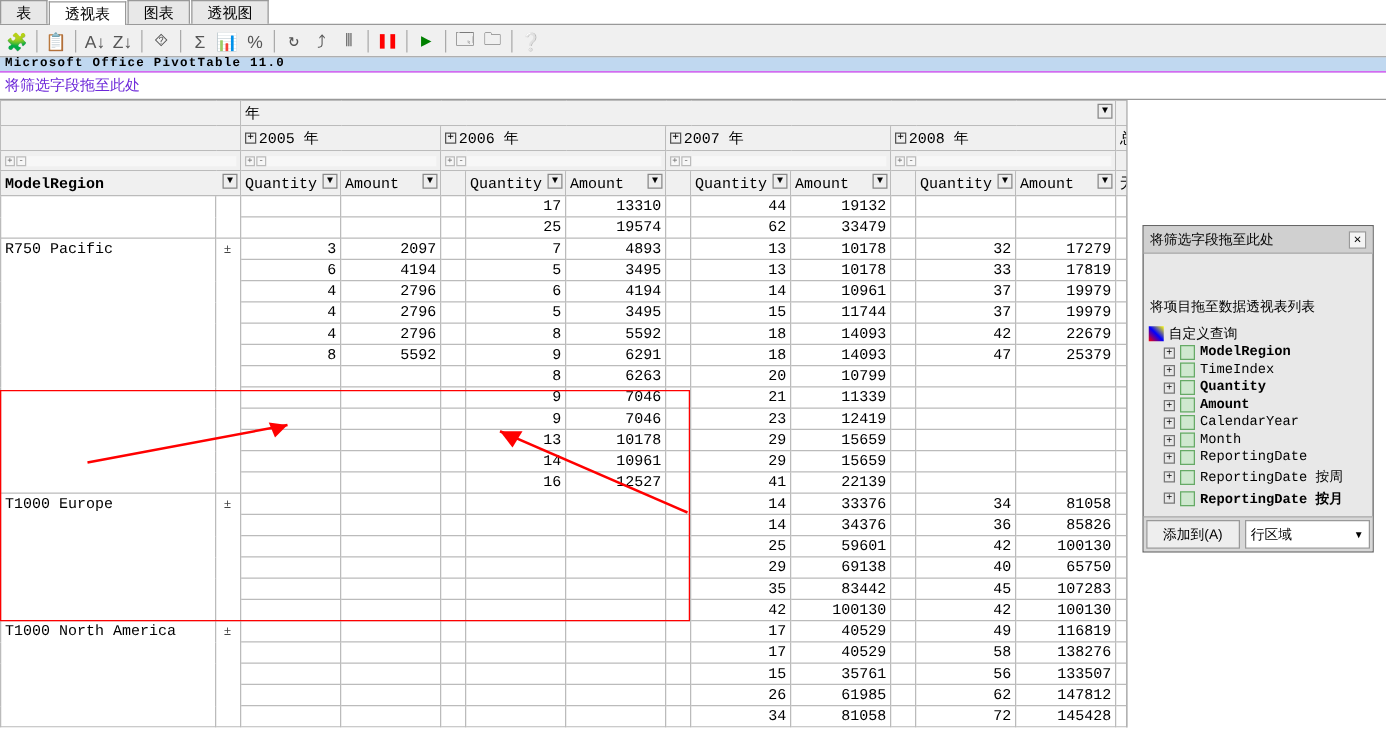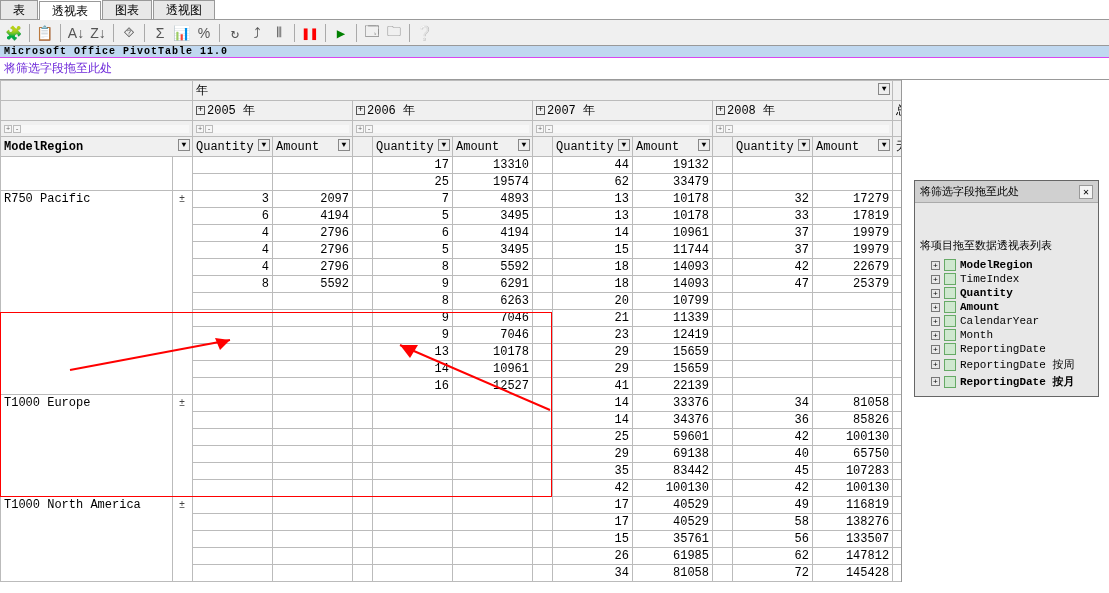--- a/index.html
+++ b/index.html
@@ -561,20 +561,24 @@
 </svg>
 </div>
 
 <div class="field-panel">
   <div class="fp-title">
     <span>将筛选字段拖至此处</span>
     <span class="closex">✕</span>
   </div>
   <div class="fp-instr">将项目拖至数据透视表列表</div>
   <div class="fp-list">
+    <div class="fp-item">
+      <span style="width:12px;height:12px;background:linear-gradient(45deg,red,blue,yellow);display:inline-block;"></span>
+      <span class="lbl">自定义查询</span>
+    </div>
     <div id="field-items">
         <div class="fp-item bold" style="padding-left: 12px;">
           <span class="tree-exp">+</span>
           <span class="fld-icon"></span>
           <span class="lbl">ModelRegion</span>
         </div>
         <div class="fp-item" style="padding-left: 12px;">
           <span class="tree-exp">+</span>
           <span class="fld-icon"></span>
           <span class="lbl">TimeIndex</span>
@@ -607,15 +611,22 @@
         <div class="fp-item" style="padding-left: 12px;">
           <span class="tree-exp">+</span>
           <span class="fld-icon"></span>
           <span class="lbl">ReportingDate 按周</span>
         </div>
         <div class="fp-item bold" style="padding-left: 12px;">
           <span class="tree-exp">+</span>
           <span class="fld-icon"></span>
           <span class="lbl">ReportingDate 按月</span>
         </div>
+      </div>
+  </div>
+  <div class="fp-footer">
+    <div class="btn">添加到(A)</div>
+    <div class="sel">
+        <span>行区域</span>
+        <span class="dd2">▼</span>
       </div>
   </div>
 </div>
 
 </body></html>

